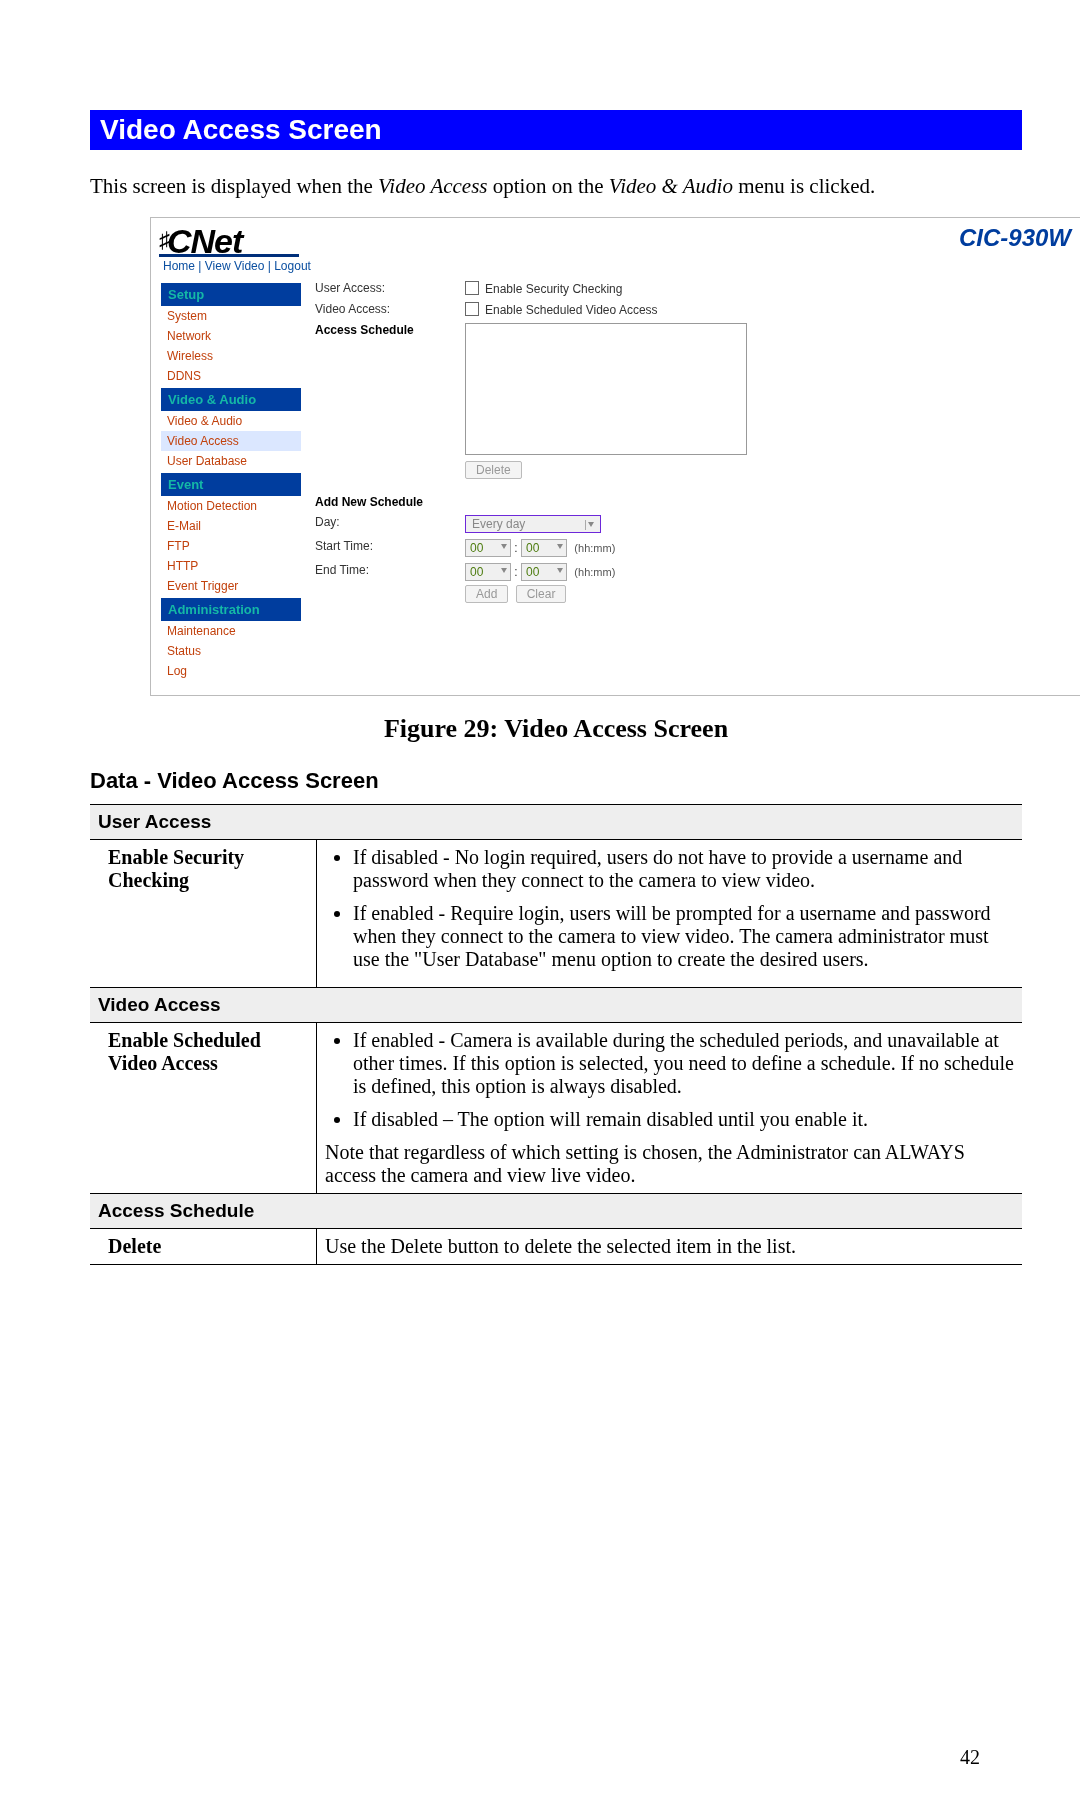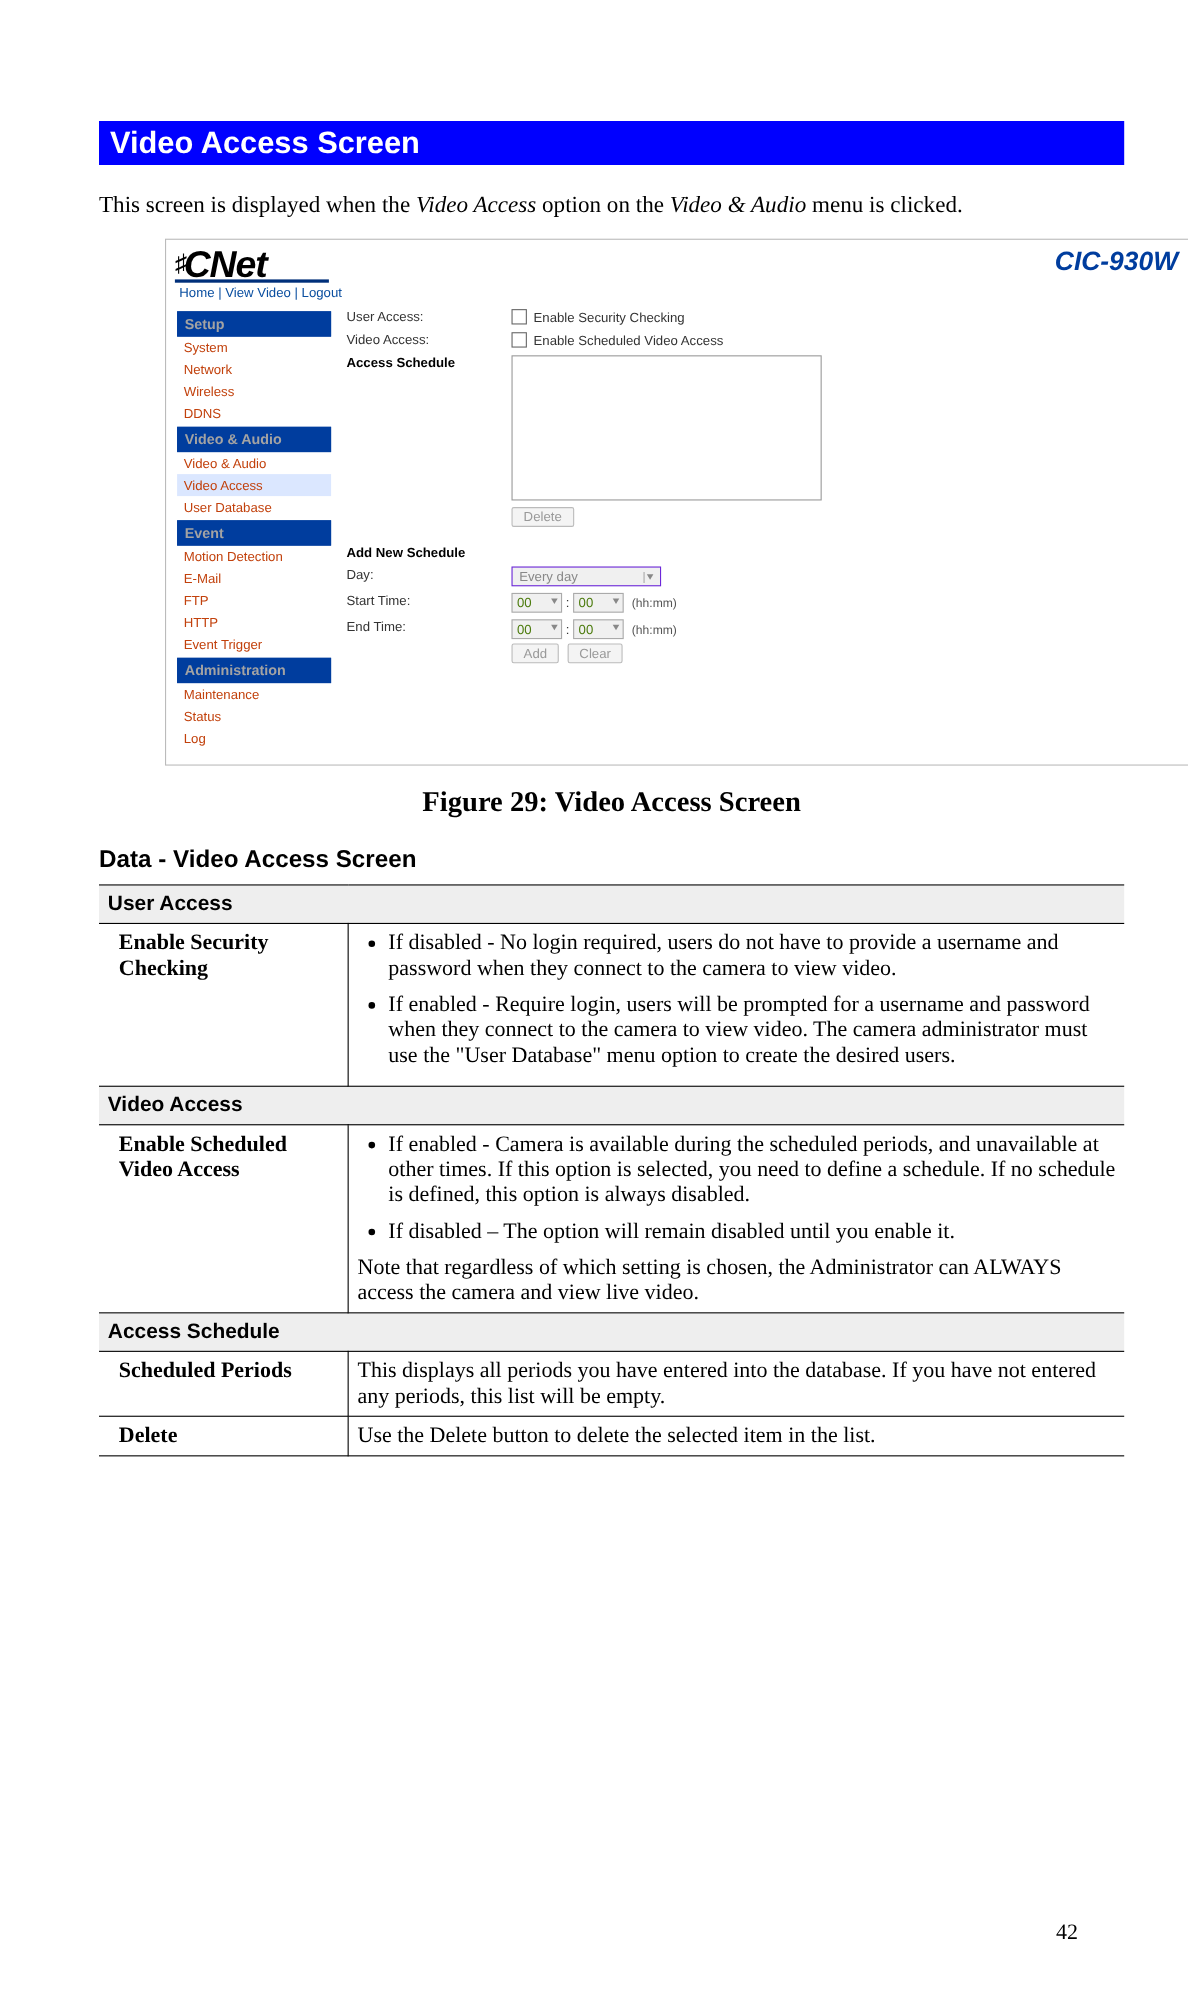--- a/index.html
+++ b/index.html
@@ -80,21 +80,21 @@
     padding: 8px 10px 14px 10px;
     gap: 14px;
   }
   .sidenav {
     width: 140px;
     flex: 0 0 140px;
     font-size: 12px;
   }
   .nav-head {
     background: #003d9e;
-    color: #a3a3a3;
+    color: #14b8a6;
     font-weight: bold;
     font-size: 13px;
     padding: 3px 6px;
     margin-top: 2px;
     border: 1px solid #003d9e;
   }
   .nav-item {
     color: #c2410c;
     padding: 3px 6px;
     cursor: pointer;
@@ -346,24 +346,20 @@
           <li>If enabled - Camera is available during the scheduled periods, and unavailable at other times. If this option is selected, you need to define a schedule. If no schedule is defined, this option is always disabled.</li>
           <li>If disabled – The option will remain disabled until you enable it.</li>
         </ul>
         <p class="note-para">Note that regardless of which setting is chosen, the Administrator can ALWAYS access the camera and view live video.</p>
       </td>
     </tr>
     <tr>
           <th class="section" colspan="2">Access Schedule</th>
         </tr>
     <tr>
-      <td class="keycol">Scheduled Periods</td>
-      <td>This displays all periods you have entered into the database. If you have not entered any periods, this list will be empty.</td>
-    </tr>
-    <tr>
       <td class="keycol">Delete</td>
       <td>Use the Delete button to delete the selected item in the list.</td>
     </tr>
   </tbody>
     </table>
 
   <div class="pagenum">42</div>
 </div>
 
 </body></html>

